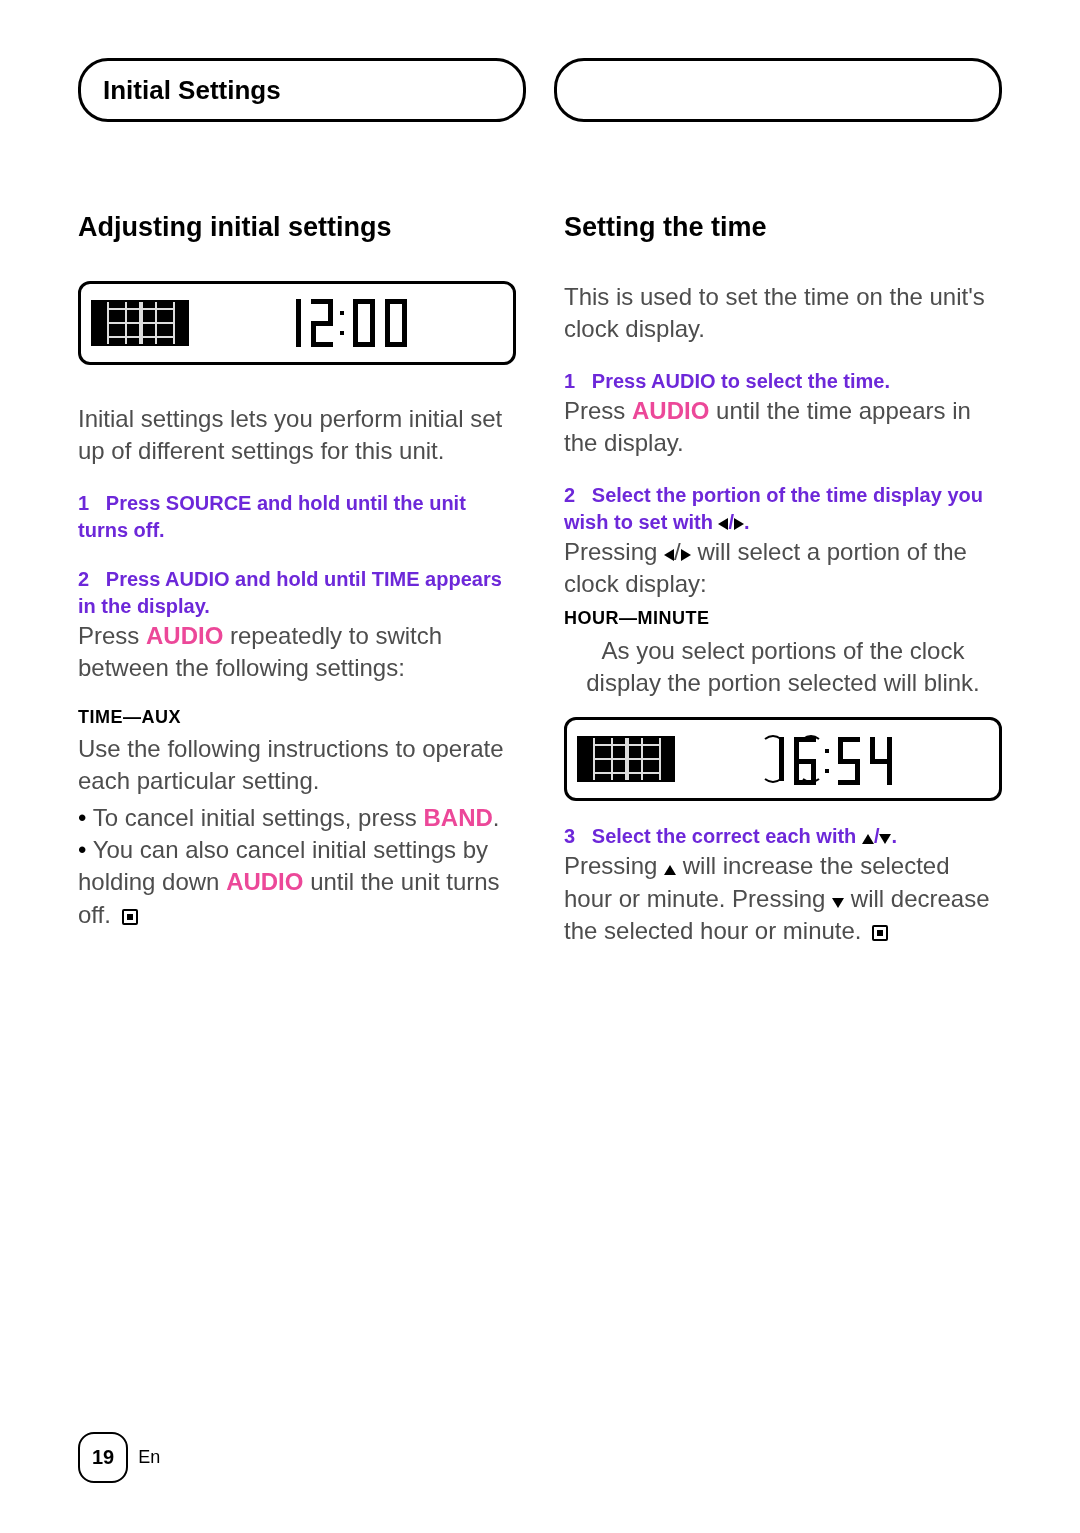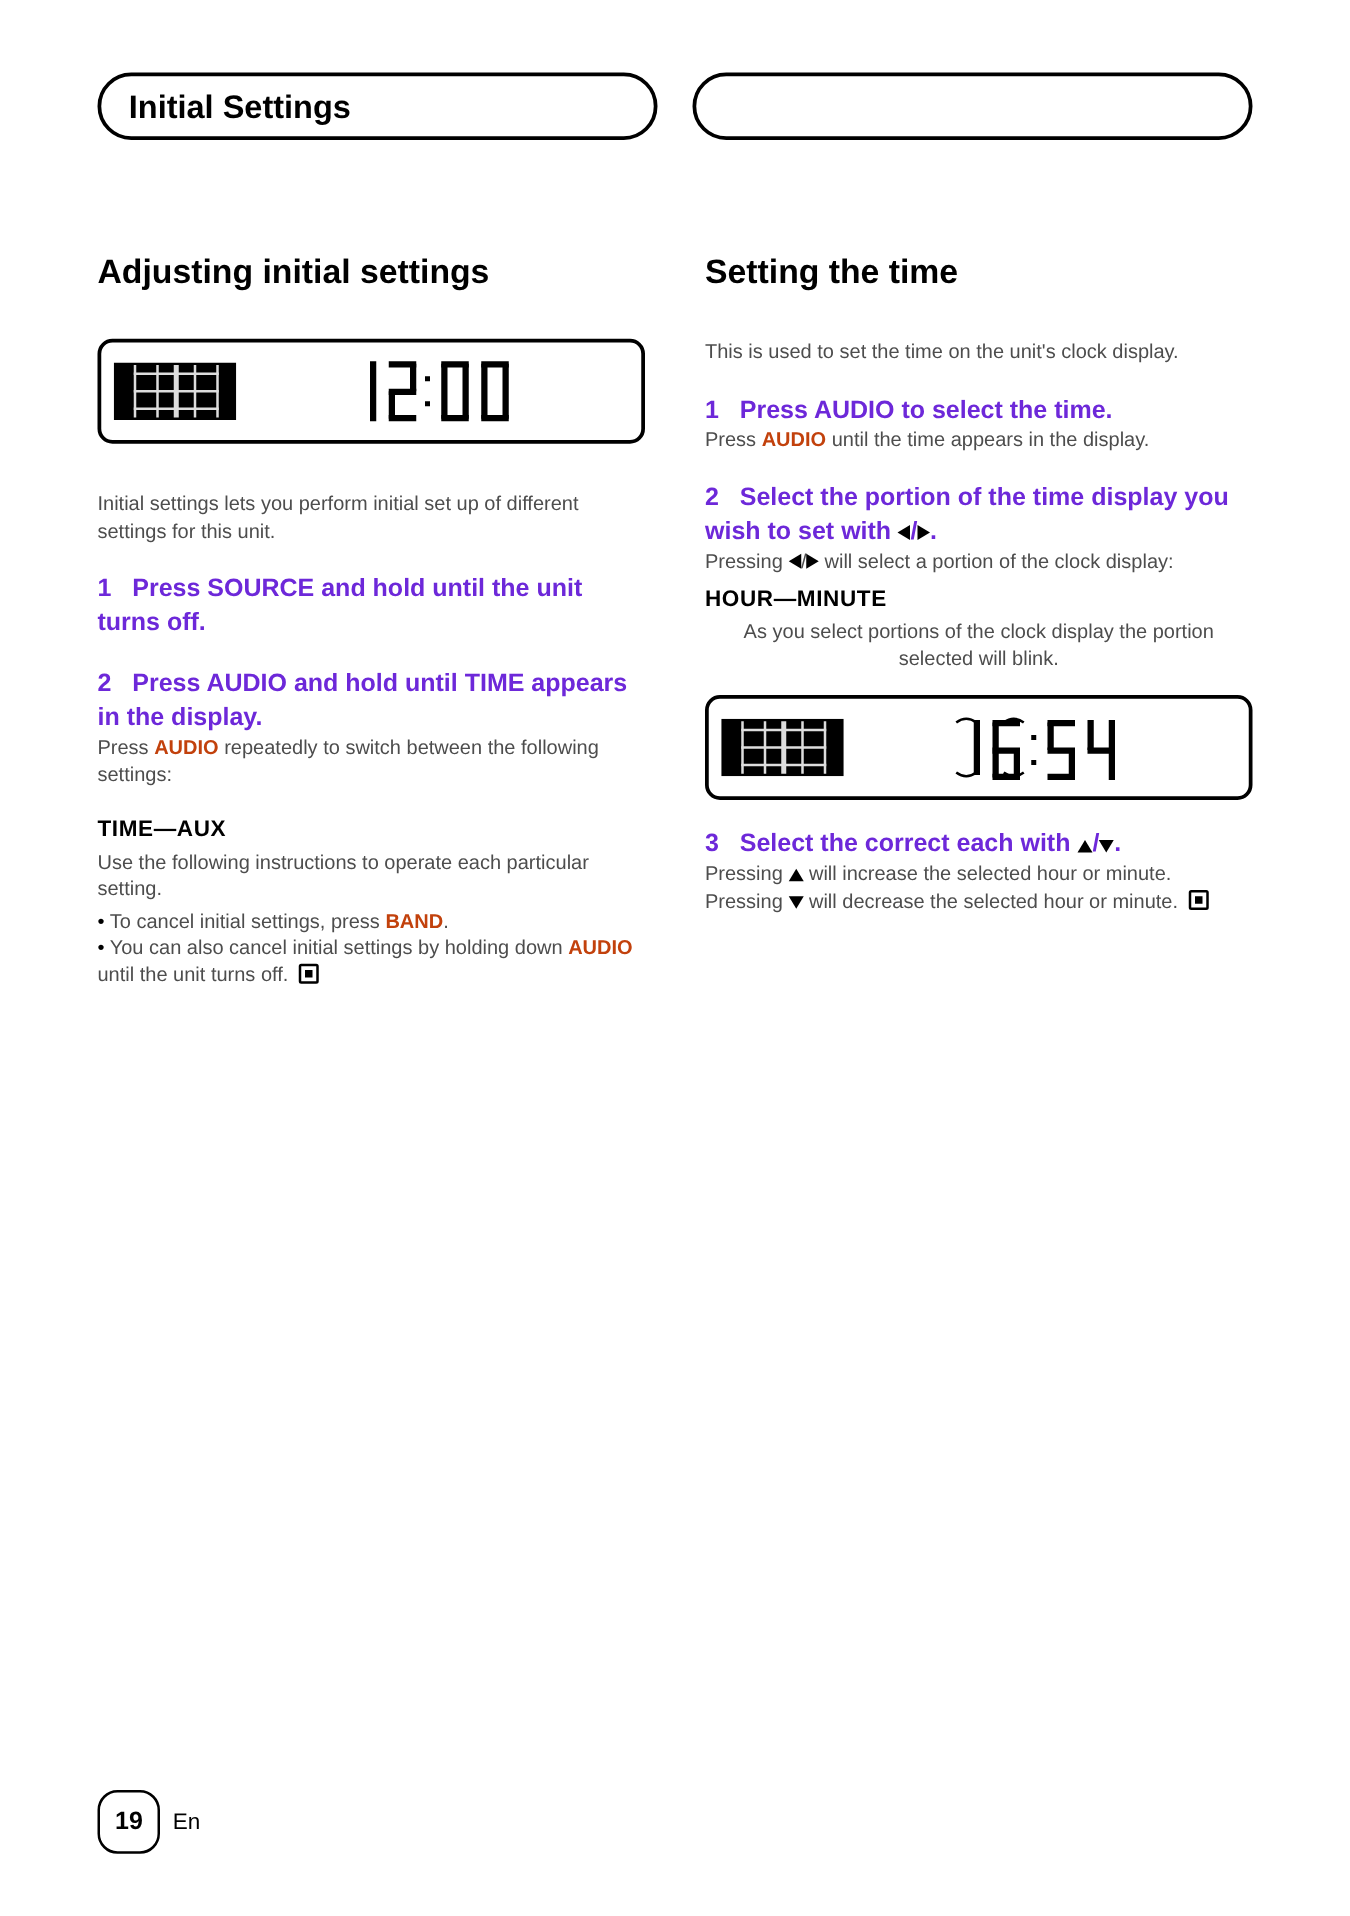--- a/index.html
+++ b/index.html
@@ -10,47 +10,47 @@
     font-family: Arial, Helvetica, sans-serif;
     color: #000;
     padding: 58px 78px 40px 78px;
     position: relative;
   }
   .tabs-row { display: flex; gap: 28px; margin-bottom: 90px; }
   .tab {
     flex: 1;
     border: 3px solid #000;
     border-radius: 30px;
-    height: 54px;
+    height: 64px;
     display: flex;
     align-items: center;
     padding: 0 22px;
     font-size: 26px;
     font-weight: bold;
   }
   .columns { display: flex; gap: 48px; }
   .col { flex: 1; }
   h2 { font-size: 27px; font-weight: bold; margin-bottom: 38px; }
-  p, li { font-size: 16px; color: #4d4d4d; line-height: 1.35; }
+  p, li { font-size: 24px; color: #4d4d4d; line-height: 1.35; }
   .lcd {
     border: 3px solid #000;
     border-radius: 12px;
     padding: 6px;
     display: flex;
     align-items: center;
     height: 84px;
     margin-bottom: 38px;
     gap: 18px;
   }
   .lcd svg { display: block; }
   .lcd-bars { flex: 0 0 auto; margin-left: 4px; }
   .lcd-digits { flex: 1; display: flex; justify-content: center; }
   .step { margin-top: 22px; }
   .step-label { font-size: 20px; font-weight: bold; color: #6d28d9; line-height: 1.35; }
-  .strong { font-weight: bold; color: #c2410c; }
+  .strong { font-weight: bold; color: #ec4899; }
   .smallbold { font-weight: bold; font-size: 18px; color: #000; letter-spacing: 0.5px; }
   .bullets { list-style: none; margin-top: 4px; }
   .bullets li::before { content: "• "; color: #000; }
   .end-icon {
     display: inline-block;
     width: 16px; height: 16px;
     border: 2px solid #000;
     border-radius: 2px;
     position: relative;
     vertical-align: -2px;

